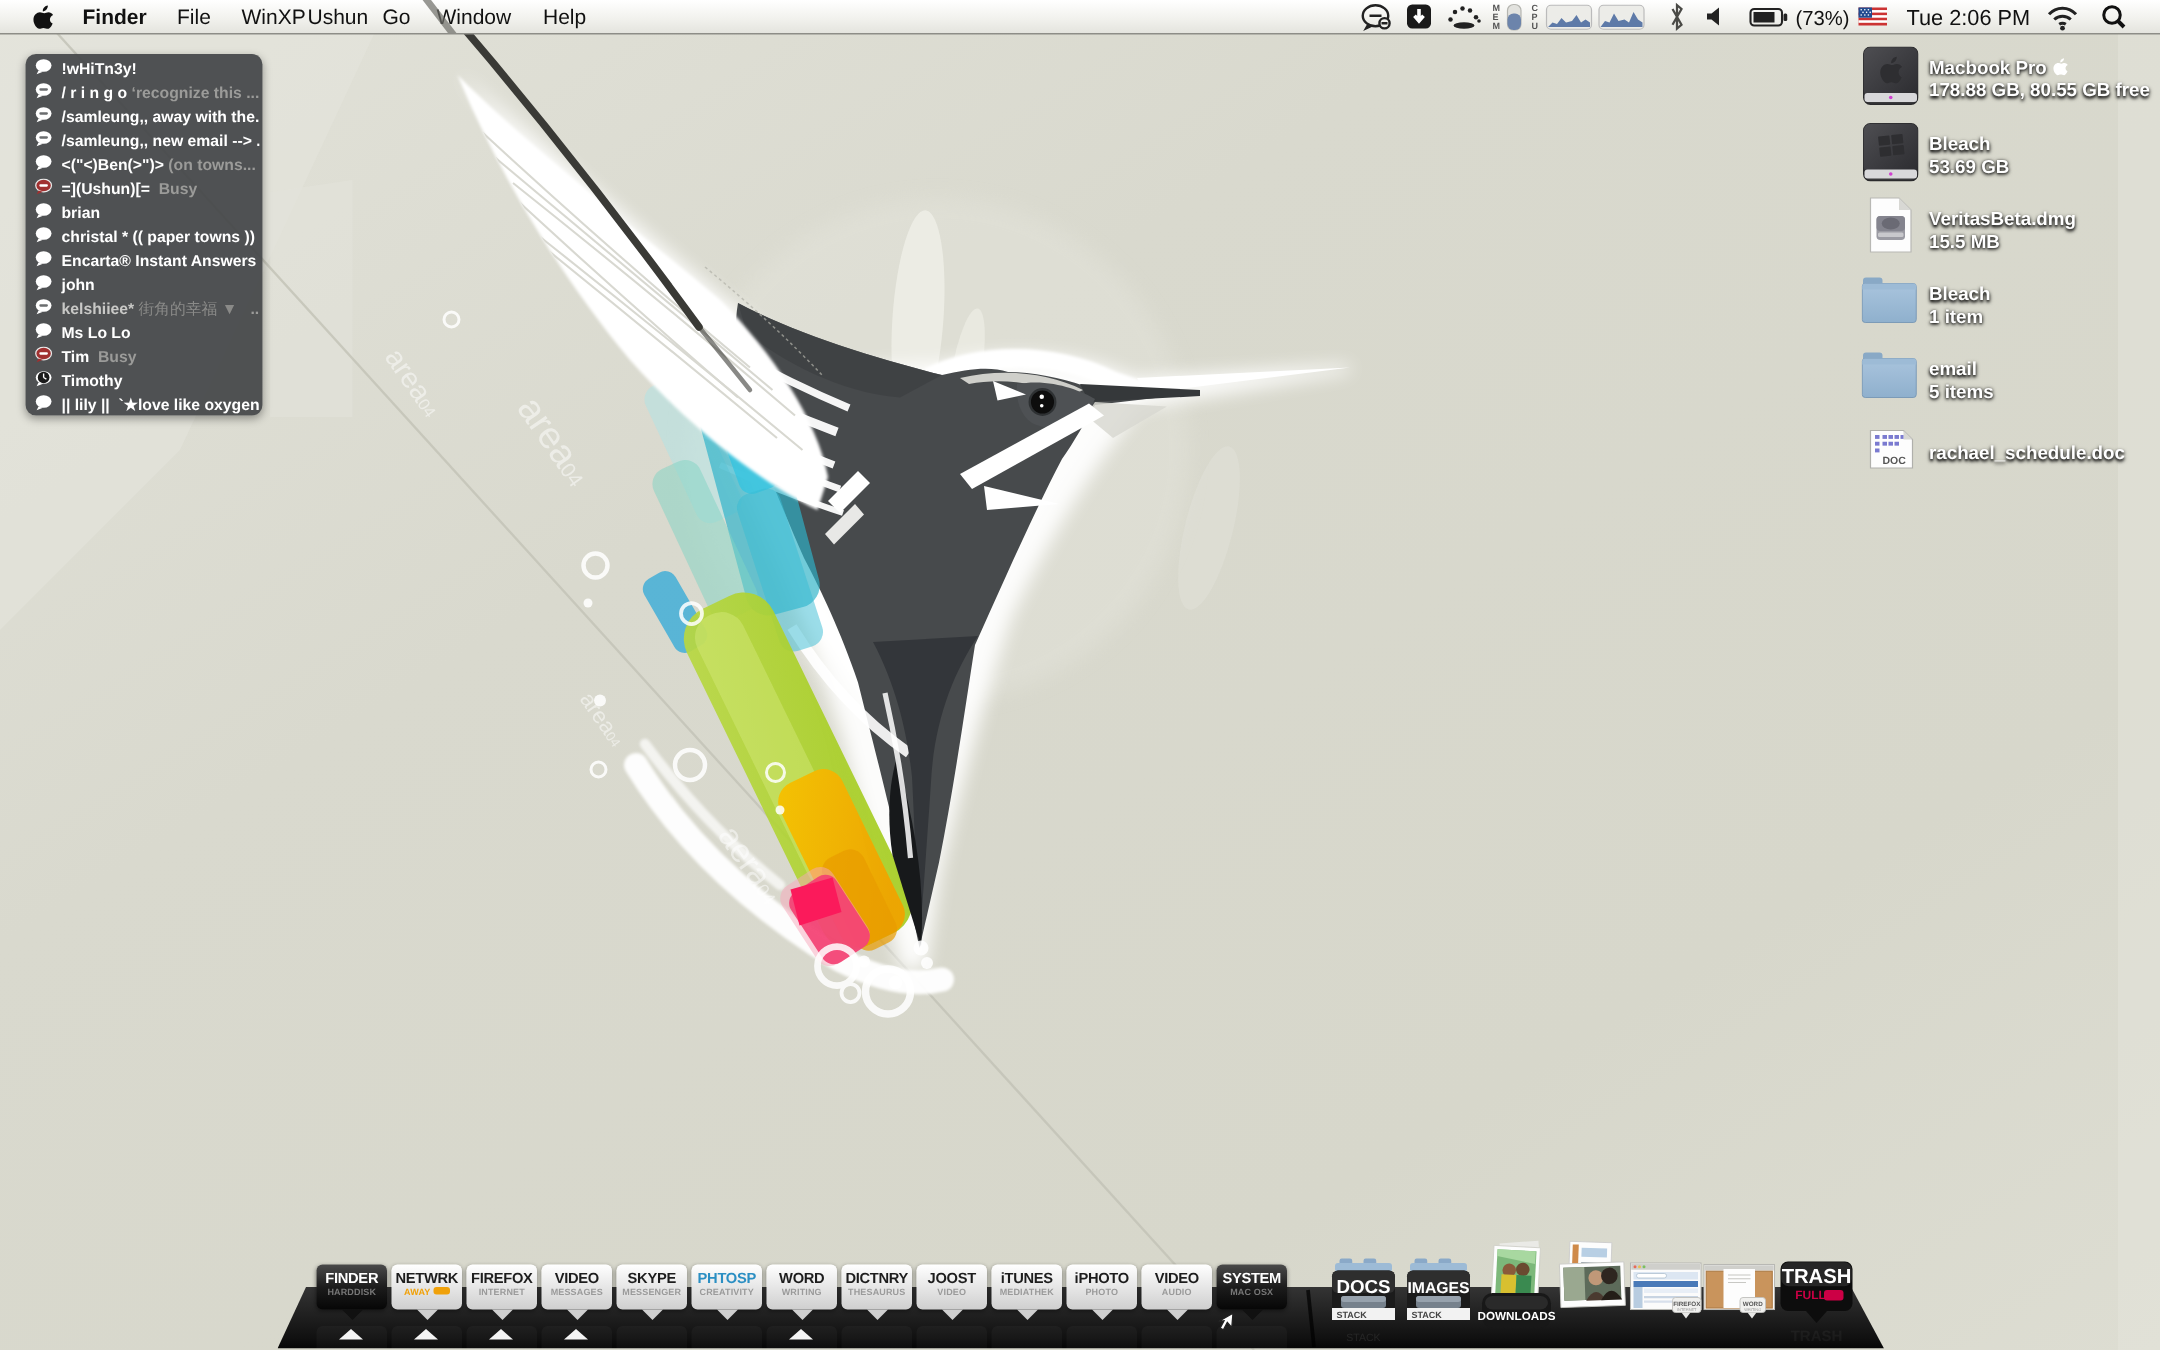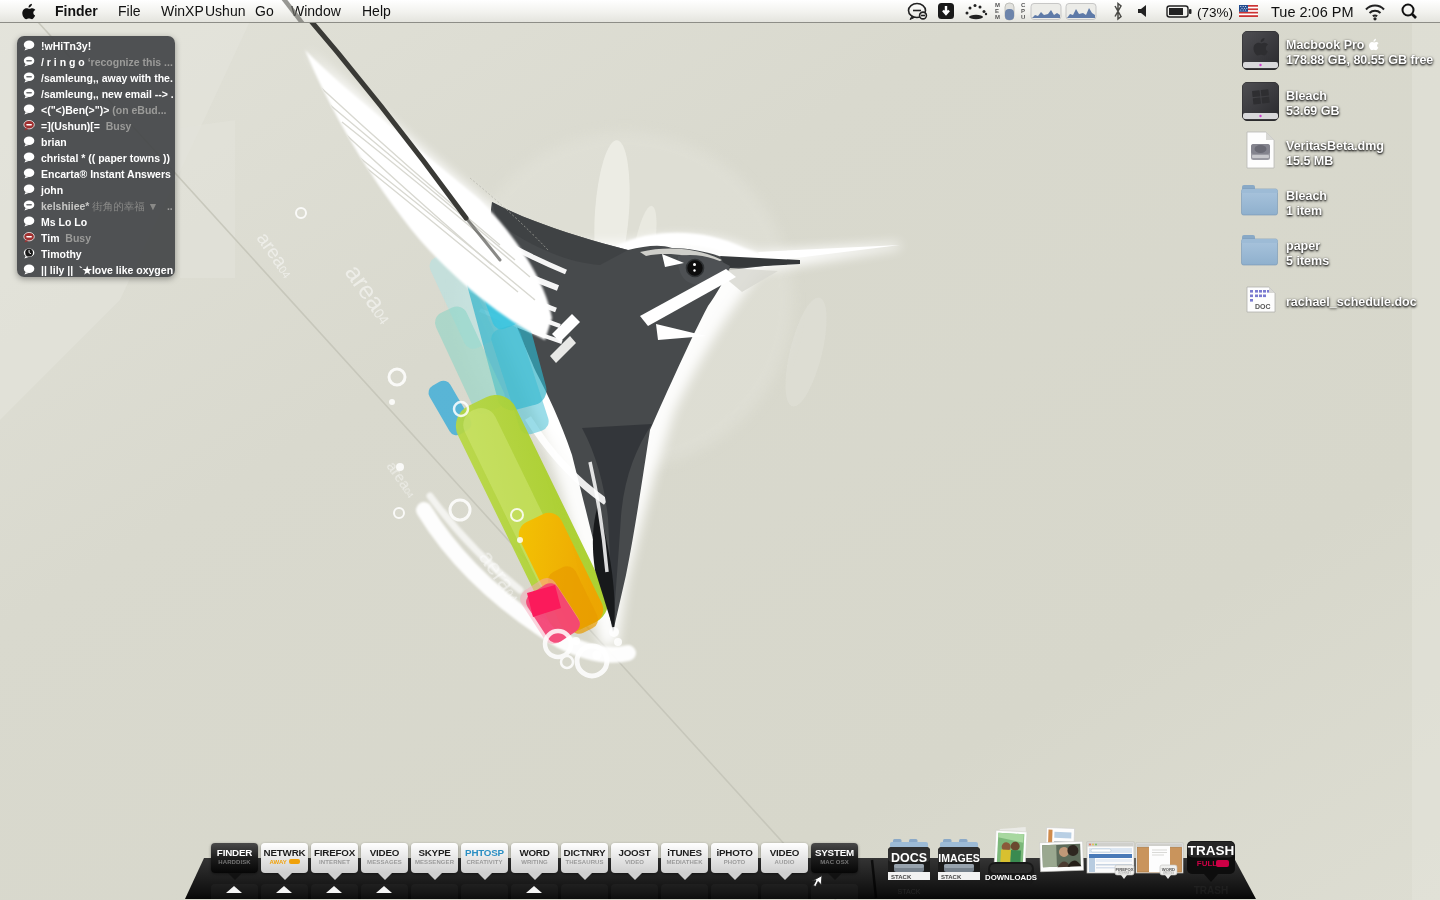--- a/index.html
+++ b/index.html
@@ -316,21 +316,21 @@
         <rect x="3.6" y="4.6" width="6.8" height="1.9" rx="0.9" fill="#6b6d6f"></rect>
       </svg>/samleung,, away with the...</div>
 <div class="brow" style="top:50px;line-height:16px"><svg class="ic" viewBox="0 0 15 13">
         <ellipse cx="7" cy="5.5" rx="6.2" ry="5" fill="#fff"></ellipse>
         <path d="M3,9.5 L1.5,12.5 L6.5,10.5 Z" fill="#fff"></path>
         <rect x="3.6" y="4.6" width="6.8" height="1.9" rx="0.9" fill="#6b6d6f"></rect>
       </svg>/samleung,, new email --&gt; ...</div>
 <div class="brow" style="top:66px;line-height:16px"><svg class="ic" viewBox="0 0 15 13">
         <ellipse cx="7" cy="5.5" rx="6.2" ry="5" fill="#fff"></ellipse>
         <path d="M3,9.5 L1.5,12.5 L6.5,10.5 Z" fill="#fff"></path>
-      </svg>&lt;("&lt;)Ben(&gt;")&gt;<span class="dim"> (on eBud...</span></div>
+      </svg>&lt;("&lt;)Ben(&gt;")&gt;<span class="dim"> (on towns...</span></div>
 <div class="brow" style="top:82px;line-height:16px"><svg class="ic" viewBox="0 0 15 13">
         <ellipse cx="7" cy="5.5" rx="6.2" ry="5" fill="#a03030" stroke="#e8e8e8" stroke-width="1"></ellipse>
         <path d="M3,9.5 L1.5,12.5 L6.5,10.5 Z" fill="#a03030"></path>
         <rect x="3.6" y="4.6" width="6.8" height="1.9" rx="0.9" fill="#fff"></rect>
       </svg>=](Ushun)[=<span class="dim">&nbsp; Busy</span></div>
 <div class="brow" style="top:98px;line-height:16px"><svg class="ic" viewBox="0 0 15 13">
         <ellipse cx="7" cy="5.5" rx="6.2" ry="5" fill="#fff"></ellipse>
         <path d="M3,9.5 L1.5,12.5 L6.5,10.5 Z" fill="#fff"></path>
       </svg>brian</div>
 <div class="brow" style="top:114px;line-height:16px"><svg class="ic" viewBox="0 0 15 13">
@@ -436,21 +436,21 @@
  <path d="M1,6 L1,3 Q1,1 3,1 L12,1 Q14,1 14,3 L14,6 Z" fill="#89a9c6"></path>
  <rect x="0.5" y="5" width="36" height="26" rx="2" fill="url(#fg1241234)" stroke="#7696b4" stroke-width="0.6"></rect>
  <path d="M0.5,9 L36.5,9 L36.5,7 Q36.5,5 34.5,5 L2.5,5 Q0.5,5 0.5,7 Z" fill="#9dbbd6"></path>
  <defs>
         <linearGradient id="fg1241234" x1="0" y1="0" x2="0" y2="1">
  <stop offset="0" stop-color="#a9c4dd"></stop>
           <stop offset="1" stop-color="#8fb0cd"></stop>
         </linearGradient>
       </defs>
 </svg>
-<div class="dlabel" style="left:1286px;top:239px">paper</div>
+<div class="dlabel" style="left:1286px;top:239px">email</div>
 <div class="dlabel sub" style="left:1286px;top:254px">5 items</div>
 <svg class="dicon" style="left:1246px;top:286px" width="30" height="27" viewBox="0 0 30 27">
  <path d="M1,1 L23,1 L29,7 L29,26 L1,26 Z" fill="#fdfdfd" stroke="#b0b0ac" stroke-width="0.8"></path>
  <path d="M23,1 L23,7 L29,7 Z" fill="#d8d8d4"></path>
  <g fill="#7a7ad0">
         <rect x="4" y="4" width="3" height="2.6"></rect>
         <rect x="9" y="4" width="3" height="2.6"></rect>
         <rect x="13" y="4" width="3" height="2.6"></rect>
         <rect x="17" y="4" width="3" height="2.6"></rect>
         <rect x="21" y="4" width="2" height="2.6"></rect>

